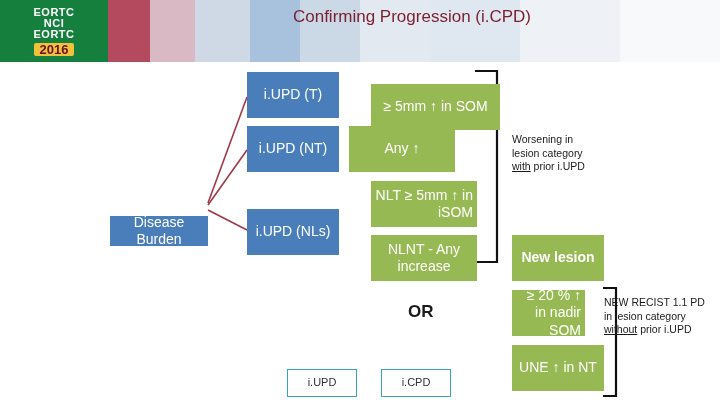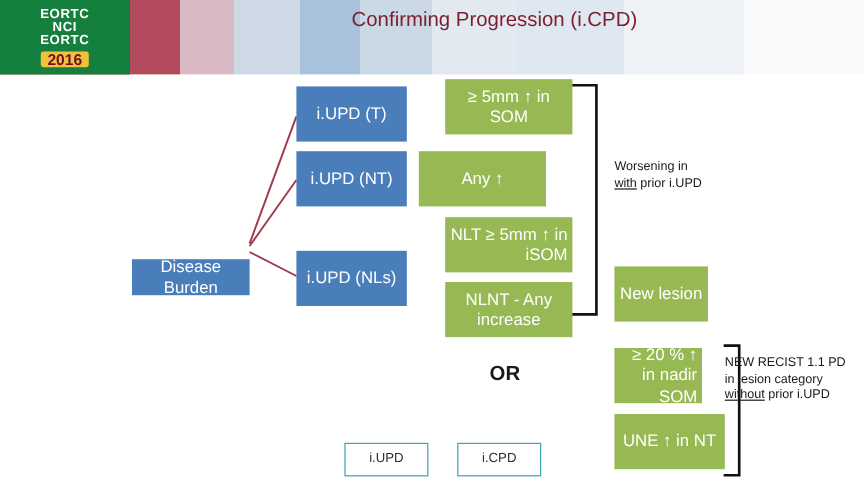--- a/index.html
+++ b/index.html
@@ -96,31 +96,32 @@
 
   <path d="M603,288 L616,288 L616,396 L603,396" stroke="#111111" stroke-width="2.2" fill="none"></path>
 </svg>
 
 <div class="abs box blue" style="left:110px;top:188px;width:98px;height:30px;margin-top:28px;">Disease Burden</div>
 
 <div class="abs box blue" style="left:247px;top:72px;width:92px;height:46px;">i.UPD (T)</div>
 <div class="abs box blue" style="left:247px;top:126px;width:92px;height:46px;">i.UPD (NT)</div>
 <div class="abs box blue" style="left:247px;top:209px;width:92px;height:46px;">i.UPD (NLs)</div>
 
-<div class="abs box green" style="left:371px;top:66px;width:106px;height:46px;">≥ 5mm ↑ in SOM</div>
+<div class="abs box green" style="left:371px;top:84px;width:129px;height:46px;">≥ 5mm ↑ in SOM</div>
 <div class="abs box green" style="left:349px;top:126px;width:106px;height:46px;">Any ↑</div>
 <div class="abs box green" style="left:371px;top:181px;width:106px;height:46px;text-align:right;">NLT ≥ 5mm ↑ in iSOM</div>
 <div class="abs box green" style="left:371px;top:235px;width:106px;height:46px;">NLNT - Any increase</div>
 
-<div class="abs box green" style="left:512px;top:222px;width:78px;height:46px;">New lesion</div>
+<div class="abs box green" style="left:512px;top:235px;width:92px;height:46px;font-weight:bold;">New lesion</div>
 <div class="abs box green" style="left:512px;top:290px;width:73px;height:46px;text-align:right;">≥ 20 % ↑ in nadir SOM</div>
 <div class="abs box green" style="left:512px;top:345px;width:92px;height:46px;">UNE ↑ in NT</div>
 
 <div class="abs plain-text" style="left:512px;top:133px;width:130px;">
   <div>Worsening  in</div>
+  <div>lesion category</div>
   <div>
     <u>with</u><span> prior i.UPD</span>
   </div>
 </div>
 
 <div class="abs plain-text" style="left:604px;top:296px;width:118px;">
   <div>NEW RECIST 1.1 PD</div>
   <div>in lesion category</div>
   <div>
     <u>without</u><span> prior i.UPD</span>

